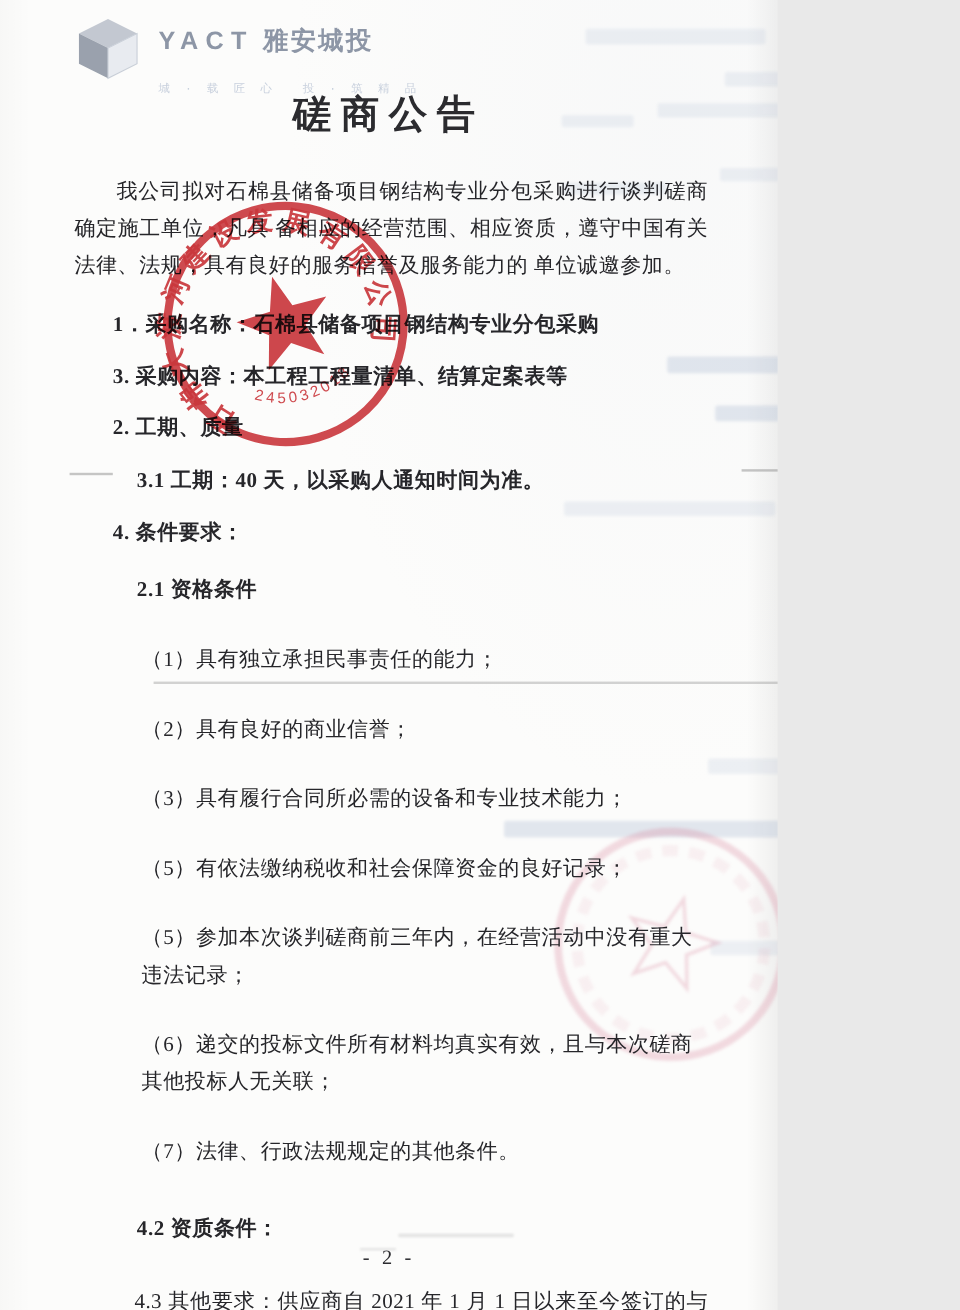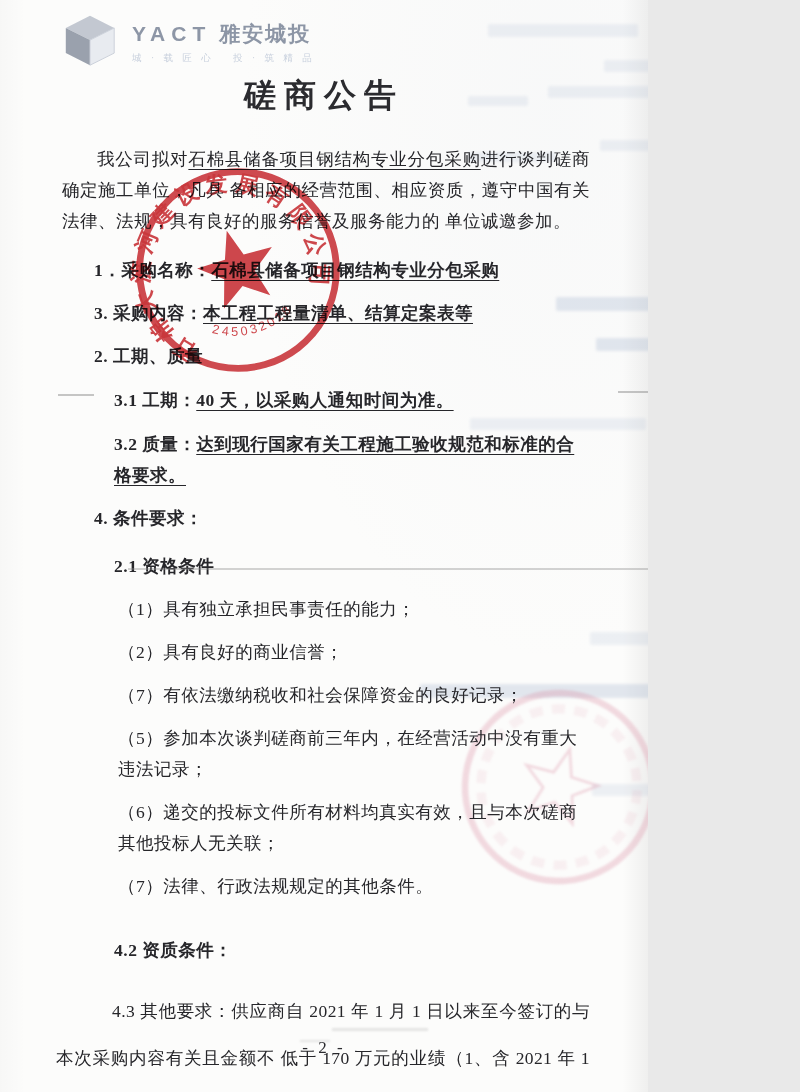--- a/index.html
+++ b/index.html
@@ -18,36 +18,36 @@
       #fcfcfb;
     color:#26262a;
     overflow:hidden;
   }
   
   .logo-row{position:absolute;top:14px;left:62px;display:flex;align-items:flex-start;gap:14px;}
   .cube{width:56px;height:54px;flex:0 0 auto;}
   .logo-text{padding-top:6px;}
   .logo-title{font-family:"Liberation Sans","DejaVu Sans",sans-serif;color:#8d96a6;font-weight:bold;font-size:21px;letter-spacing:2px;white-space:nowrap;}
   .logo-title .abbr{letter-spacing:6px;margin-right:8px;}
-  .logo-tagline{margin-top:4px;font-family:Liberation Serif, serif;color:#bcc6d6;font-size:9.5px;letter-spacing:3.5px;opacity:.8;}
+  .logo-tagline{margin-top:20px;font-family:Liberation Mono, monospace;color:#bcc6d6;font-size:9.5px;letter-spacing:3.5px;opacity:.8;}
   .ghost-cube{position:absolute;top:22px;left:672px;width:56px;height:54px;opacity:.13;filter:blur(1px);}
   
   .doc-title{
     margin:0;padding-top:74px;
     text-align:center;font-size:32px;font-weight:bold;letter-spacing:8px;color:#2b2b2f;
   }
   
   .content{position:relative;z-index:2;padding:26px 58px 0 62px;font-size:17.5px;line-height:31px;}
   .intro{margin:0;text-indent:2em;text-align:justify;letter-spacing:.5px;}
-  .u{text-decoration:underline;text-underline-offset:4px;text-decoration-thickness:1.4px;}
+  .u{text-underline-offset:4px;text-decoration-thickness:1.4px;}
   .line{margin:0;letter-spacing:.5px;}
   .lv1{padding-left:32px;margin-top:12px;font-weight:bold;}
   .lv1 .u, .lv2 .u{font-weight:bold;}
   .lv2{padding-left:52px;margin-top:13px;font-weight:bold;}
-  .cond{padding-left:56px;margin-top:12px;font-weight:normal;}
+  .cond{padding-left:56px;margin-top:27px;font-weight:normal;}
   .sec42-body{margin:2px 0 0 0;text-indent:1.6em;text-align:justify;letter-spacing:.3px;}
   .sec43{margin:22px 0 0 -6px;text-indent:3.2em;text-align:justify;line-height:47px;letter-spacing:.4px;}
   .page-num{position:absolute;left:0;right:0;top:1038px;text-align:center;font-size:17px;letter-spacing:3px;color:#2b2b2f;}
   
   .stamp{position:absolute;left:126px;top:158px;width:224px;height:224px;z-index:5;
          transform:rotate(-16deg);mix-blend-mode:multiply;opacity:.92;pointer-events:none;}
   .ghost-stamp{position:absolute;left:452px;top:680px;width:214px;height:214px;z-index:1;
          transform:rotate(160deg) scaleX(-1);opacity:.30;filter:blur(1.2px);pointer-events:none;}
   
   .scanline{position:absolute;background:#8e8e8e;opacity:.5;height:2px;z-index:4;}
@@ -102,27 +102,27 @@
 
   <h1 class="doc-title">磋商公告</h1>
 
   <div class="content">
     <p class="intro"><span>我公司拟对</span><span class="u">石棉县储备项目钢结构专业分包采购</span><span>进行谈判磋商确定施工单位，凡具 备相应的经营范围、相应资质，遵守中国有关法律、法规，具有良好的服务信誉及服务能力的 单位诚邀参加。</span></p>
 
     <p class="line lv1" style="margin-top:18px"><span>1．采购名称：</span><span class="u">石棉县储备项目钢结构专业分包采购</span></p>
     <p class="line lv1"><span>3.  采购内容：</span><span class="u">本工程工程量清单、结算定案表等</span></p>
     <p class="line lv1">2. 工期、质量</p>
     <p class="line lv2"><span>3.1 工期：</span><span class="u">40 天，以采购人通知时间为准。</span></p>
-    <p class="line lv2"><span>3.2 质量：</span><span class="u">达到现行国家有关工程施工验收规范和标准的合格要求。</span></p>
     <p class="line lv1" style="">4. 条件要求：</p>
     <p class="line lv2" style="margin-top:17px">2.1 资格条件</p>
 
     <p class="line cond">（1）具有独立承担民事责任的能力；</p>
     <p class="line cond">（2）具有良好的商业信誉；</p>
-    <p class="line cond">（7）有依法缴纳税收和社会保障资金的良好记录；</p>
+    <p class="line cond">（3）具有履行合同所必需的设备和专业技术能力；</p>
+    <p class="line cond">（5）有依法缴纳税收和社会保障资金的良好记录；</p>
     <p class="line cond">（5）参加本次谈判磋商前三年内，在经营活动中没有重大违法记录；</p>
     <p class="line cond">（6）递交的投标文件所有材料均真实有效，且与本次磋商其他投标人无关联；</p>
     <p class="line cond">（7）法律、行政法规规定的其他条件。</p>
 
     <p class="line lv2" style="margin-top:33px">4.2 资质条件：</p>
 
     <p class="sec43">4.3 其他要求：供应商自 2021 年 1 月 1 日以来至今签订的与本次采购内容有关且金额不 低于 170 万元的业绩（1、含 2021 年 1 月 1 日，以签订合同时间为准；2、须提供不少于 1 个 业绩；3、合同为在建、已完工或新承接项目均可；4、采购内容有关是指钢结构专业分包；5、 合同金额是指单个合同签订的金额，若合同未能体现（规模金额）须提供业主出具的相关证明 材料或其他有效证明（包含投标供应商开具的本次合同有关的税票；合同双方经盖章的结算单、 结算定案表等）。</p>
   </div>
 
   <svg class="stamp" viewBox="0 0 230 230">

